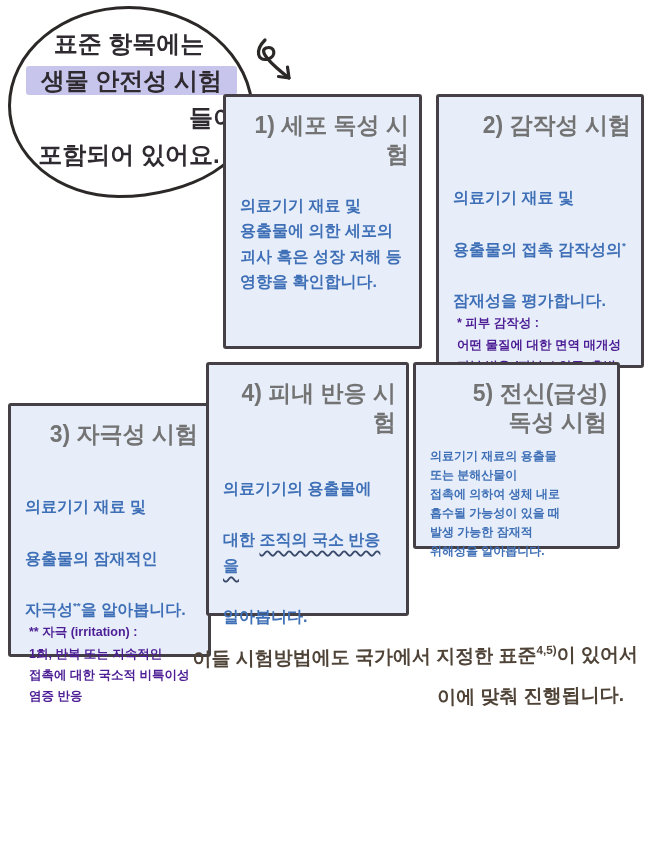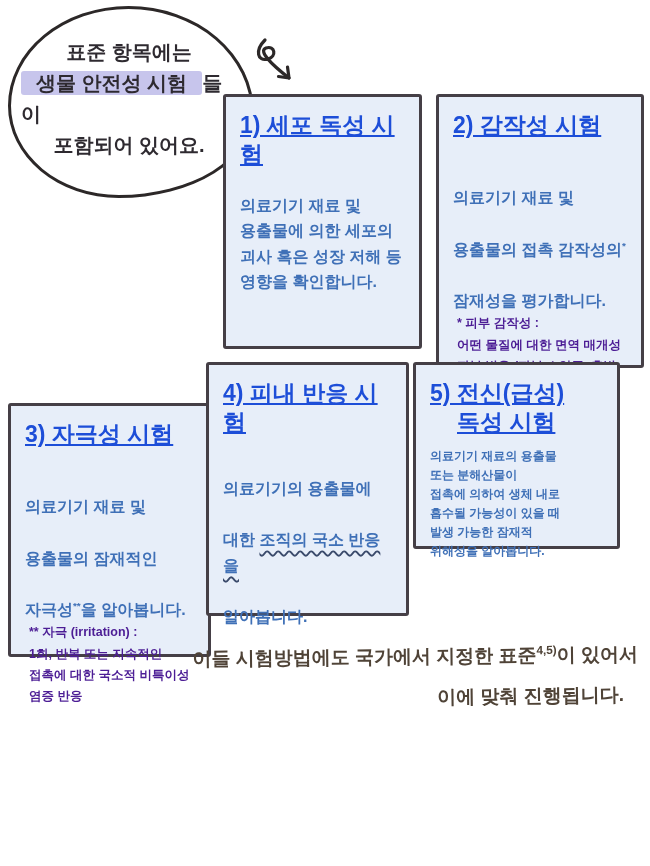--- a/index.html
+++ b/index.html
@@ -20,23 +20,23 @@
     left: 8px; top: 6px;
     width: 246px; height: 192px;
     border: 3px solid #2c2828;
     border-radius: 49% 51% 55% 45% / 52% 56% 44% 48%;
     background: #ffffff;
     z-index: 1;
     display: flex;
     flex-direction: column;
     align-items: center;
     justify-content: center;
-    text-align: left;
+    text-align: right;
     color: #2e2a30;
-    font-size: 20px;
+    font-size: 24px;
     font-weight: 700;
     line-height: 1.55;
     padding: 4px 14px 10px 10px;
   }
   .bubble .hl {
     background: #c7c5ec;
     border-radius: 3px;
     padding: 1px 15px;
   }
 
@@ -53,26 +53,25 @@
     position: absolute;
     background: #e7eef9;
     border: 3px solid #453f46;
     border-radius: 3px;
     z-index: 2;
     padding: 14px 10px 12px 14px;
     display: flex;
     flex-direction: column;
   }
   .tbox .title {
-    color: #1d4ed8;
+    color: #737373;
     font-size: 23px;
     font-weight: 700;
     line-height: 1.25;
-    text-align: left;
-    text-decoration: underline;
+    text-align: right;
   }
   .tbox .title .t2 { padding-left: 27px; display: block; }
   .tbox .body {
     color: #3f70b7;
     font-size: 16px;
     font-weight: 600;
     line-height: 1.6;
     text-align: left;
     white-space: pre-line;
     margin-top: 24px;

